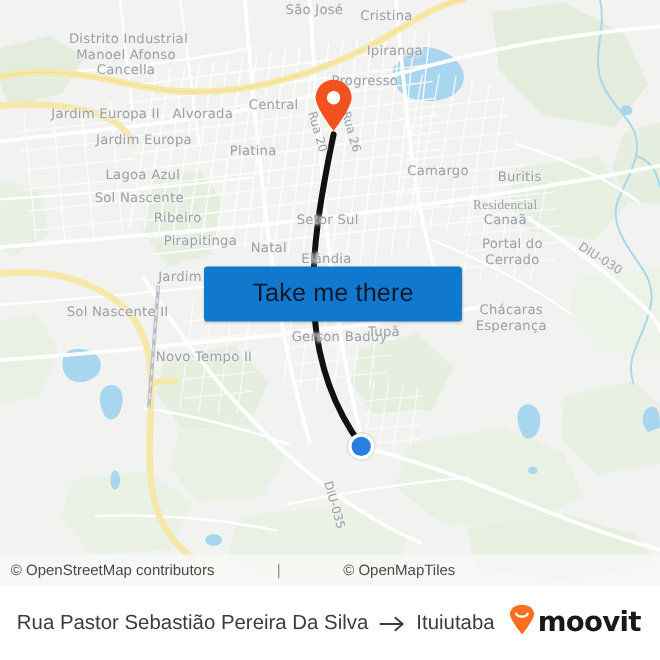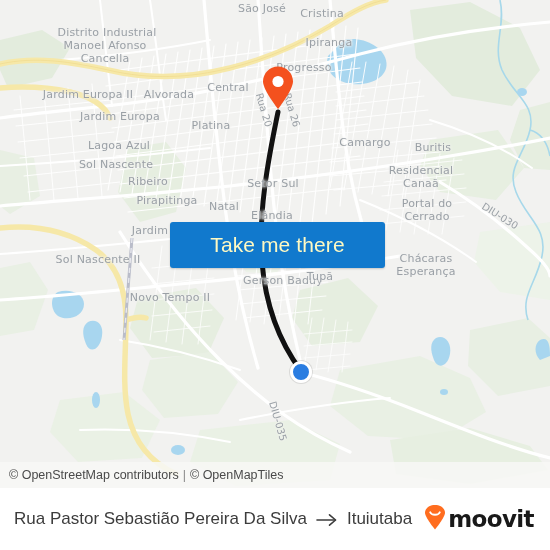--- a/index.html
+++ b/index.html
@@ -58,38 +58,39 @@
     box-sizing:border-box;
     box-shadow:0 0 0 1px rgba(0,0,0,.10);
   }
 
   
   #cta{
     position:absolute;left:170px;top:222px;
     width:215px;height:46px;
     background:#1179cd;
     border:none;border-radius:3px;
-    color:#fef9c3;
+    color:#0f172a;
     font-family:"Liberation Sans", sans-serif;
     font-size:21px;
     letter-spacing:.1px;
     cursor:pointer;
     display:flex;align-items:center;justify-content:center;
     box-shadow:0 1px 2px rgba(0,0,0,.18);
   }
 
   
   #attrib{
     position:absolute;left:0;top:462px;width:550px;height:26px;
     background:rgba(247,247,245,.88);
     display:flex;align-items:center;
     box-sizing:border-box;padding-left:9px;
     font-size:12.5px;color:#4a4a4a;
     font-family:"Liberation Sans", sans-serif;
     white-space:nowrap;
+    gap:48px;
   }
   #attrib .sep{margin:0 4px;color:#8a8a8a;}
   #attrib span{line-height:1;}
 
   
   #footer{
     position:absolute;left:0;top:488px;width:550px;height:62px;
     background:#ffffff;
     display:flex;align-items:center;
   }
@@ -340,21 +341,21 @@
         <div class="maplabel" style="left: 304px; top: 68px;">Progresso</div>
         <div class="maplabel" style="left: 228px; top: 88px;">Central</div>
         <div class="maplabel" style="left: 88px; top: 95px;">Jardim Europa II</div>
         <div class="maplabel" style="left: 169px; top: 95px;">Alvorada</div>
         <div class="maplabel" style="left: 120px; top: 117px;">Jardim Europa</div>
         <div class="maplabel" style="left: 211px; top: 126px;">Platina</div>
         <div class="maplabel" style="left: 365px; top: 143px;">Camargo</div>
         <div class="maplabel" style="left: 433px; top: 148px;">Buritis</div>
         <div class="maplabel" style="left: 119px; top: 146px;">Lagoa Azul</div>
         <div class="maplabel" style="left: 116px; top: 165px;">Sol Nascente</div>
-        <div class="maplabel" style="left: 421px; top: 171px;">Residencial</div>
+        <div class="maplabel" style="left: 421px; top: 171px; font-family: Liberation Serif, serif;">Residencial</div>
         <div class="maplabel" style="left: 421px; top: 184px;">Canaã</div>
         <div class="maplabel" style="left: 148px; top: 182px;">Ribeiro</div>
         <div class="maplabel" style="left: 273px; top: 184px;">Setor Sul</div>
         <div class="maplabel" style="left: 167px; top: 201px;">Pirapitinga</div>
         <div class="maplabel" style="left: 224px; top: 207px;">Natal</div>
         <div class="maplabel" style="left: 427px; top: 204px;">Portal do</div>
         <div class="maplabel" style="left: 427px; top: 217px;">Cerrado</div>
         <div class="maplabel" style="left: 272px; top: 216px;">Elândia</div>
         <div class="maplabel" style="left: 150px; top: 231px;">Jardim</div>
         <div class="maplabel" style="left: 98px; top: 260px;">Sol Nascente II</div>

